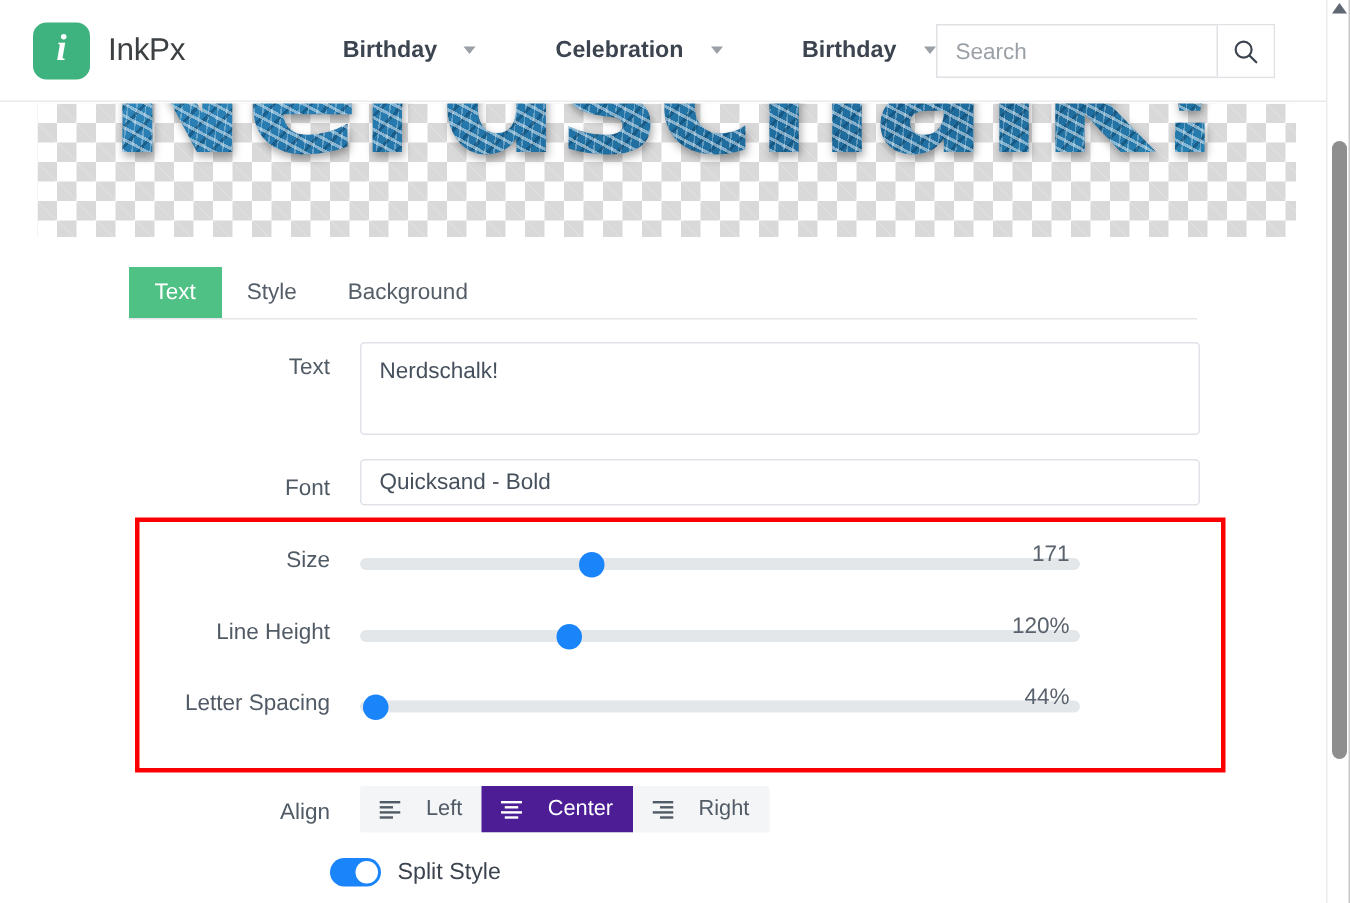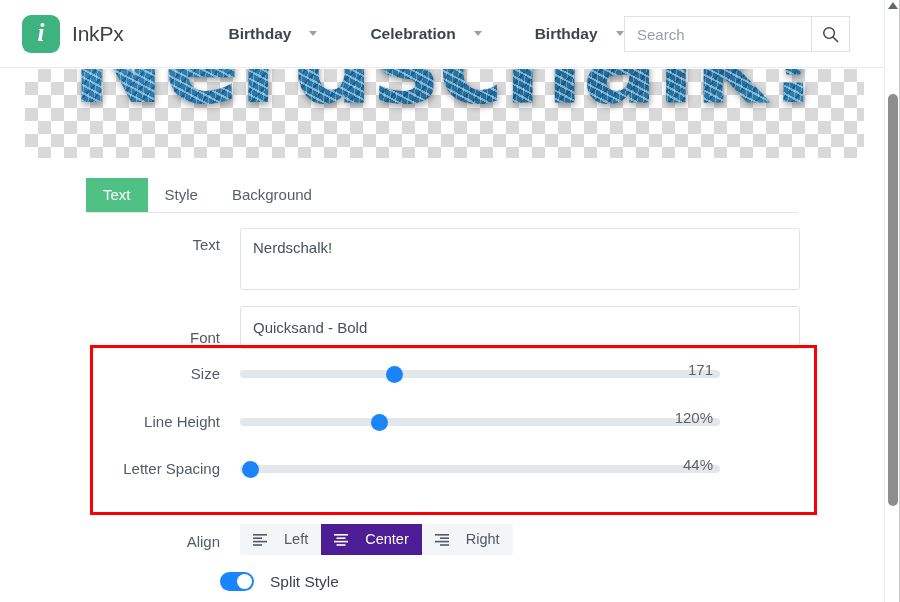--- a/index.html
+++ b/index.html
@@ -209,36 +209,36 @@
     padding: 9px 12px;
     font-size: 15px;
     color: #46505c;
     font-family: "Liberation Sans", sans-serif;
     resize: none;
     outline: none;
     background: #fff;
     line-height: 1.3;
   }
   .font-input {
-    width: 560px; height: 43px;
+    width: 560px; height: 31px;
     border: 1px solid #dfe3e8;
     border-radius: 3px;
     padding: 0 12px;
     font-size: 15px;
     color: #46505c;
     font-family: "Liberation Sans", sans-serif;
     outline: none;
     background: #fff;
   }
 
   
   .slider-row {
     position: absolute;
     display: flex;
-    align-items: center;
+    align-items: flex-end;
   }
   .slider-label {
     width: 104px;
     text-align: right;
     font-size: 15px;
     color: #515b66;
     line-height: 1.5;
     padding-top: 1px;
   }
   .track-wrap {
@@ -309,21 +309,21 @@
     background: #4c1d95;
     color: #ffffff;
   }
 
   
   .toggle-row {
     position: absolute;
     left: 220px; top: 572px;
     display: flex;
     align-items: center;
-    gap: 16px;
+    gap: 11px;
   }
   .toggle {
     width: 34px; height: 19px;
     background: #1a84fb;
     border-radius: 10px;
     position: relative;
     cursor: pointer;
   }
   .toggle .knob {
     position: absolute;

